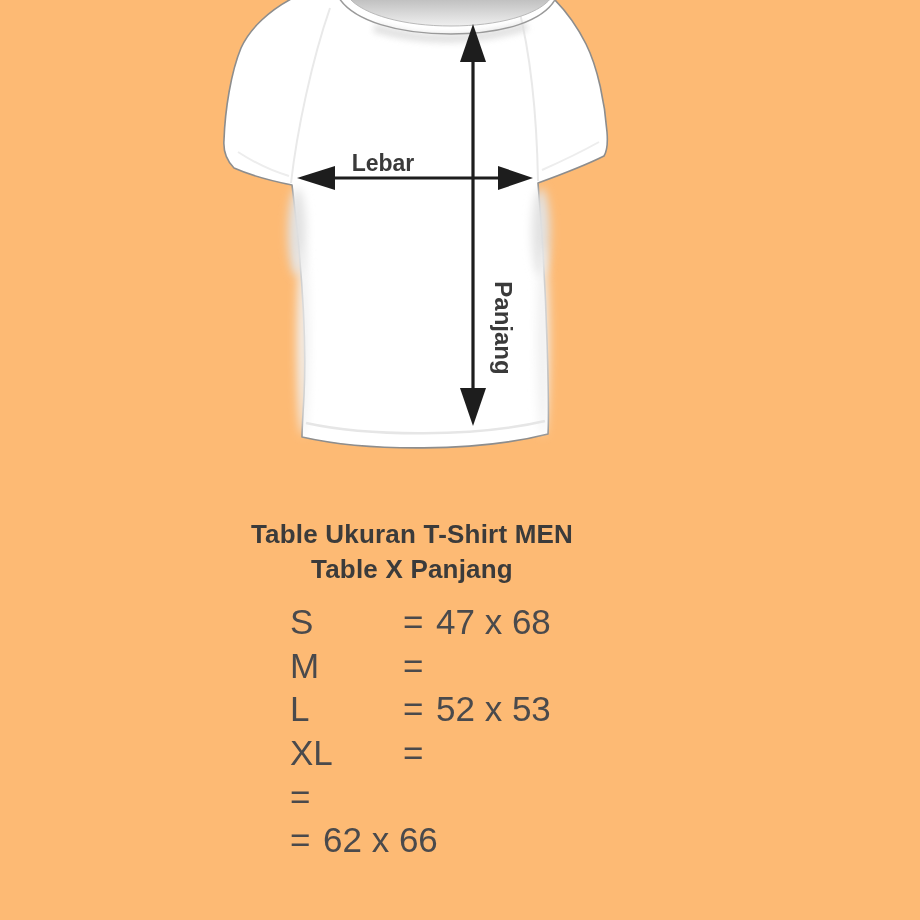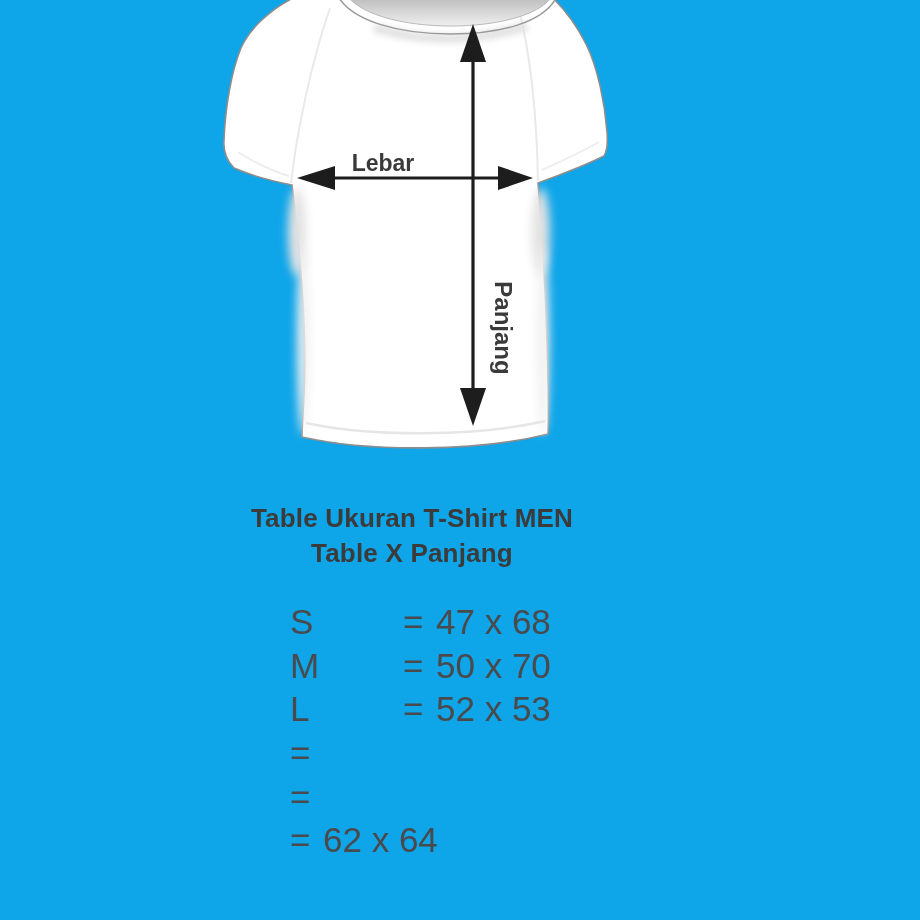--- a/index.html
+++ b/index.html
@@ -1,28 +1,28 @@
 <!DOCTYPE html>
 <html><head>
 <meta charset="utf-8">
 <style>
   html, body { margin: 0; padding: 0; background: #ffffff; }
   .canvas {
     position: relative;
     width: 920px;
     height: 920px;
-    background: #0ea5e9;
+    background: #fdba74;
     overflow: hidden;
     font-family: "Liberation Sans", sans-serif;
   }
   .shirt-svg { position: absolute; top: 0; left: 0; display: block; }
 
   .table-title {
     position: absolute;
-    top: 501px;
+    top: 517px;
     left: 58px;
     width: 708px;
     text-align: center;
     font-size: 26px;
     font-weight: 700;
     line-height: 35px;
     color: #3b3b3b;
     letter-spacing: 0.2px;
   }
 
@@ -111,32 +111,32 @@
 
   <div class="size-list">
     <div class="size-row">
       <span class="col-size">S</span>
       <span class="col-eq">=</span>
       <span class="col-dims">47 x 68</span>
     </div>
     <div class="size-row">
       <span class="col-size">M</span>
       <span class="col-eq">=</span>
-      <span class="col-dims">50 x 70</span>
     </div>
     <div class="size-row">
       <span class="col-size">L</span>
       <span class="col-eq">=</span>
       <span class="col-dims">52 x 53</span>
     </div>
     <div class="size-row">
+      <span class="col-size">XL</span>
       <span class="col-eq">=</span>
     </div>
     <div class="size-row">
       <span class="col-eq">=</span>
     </div>
     <div class="size-row">
       <span class="col-eq">=</span>
-      <span class="col-dims">62 x 64</span>
+      <span class="col-dims">62 x 66</span>
     </div>
   </div>
 
 </div>
 
 </body></html>

